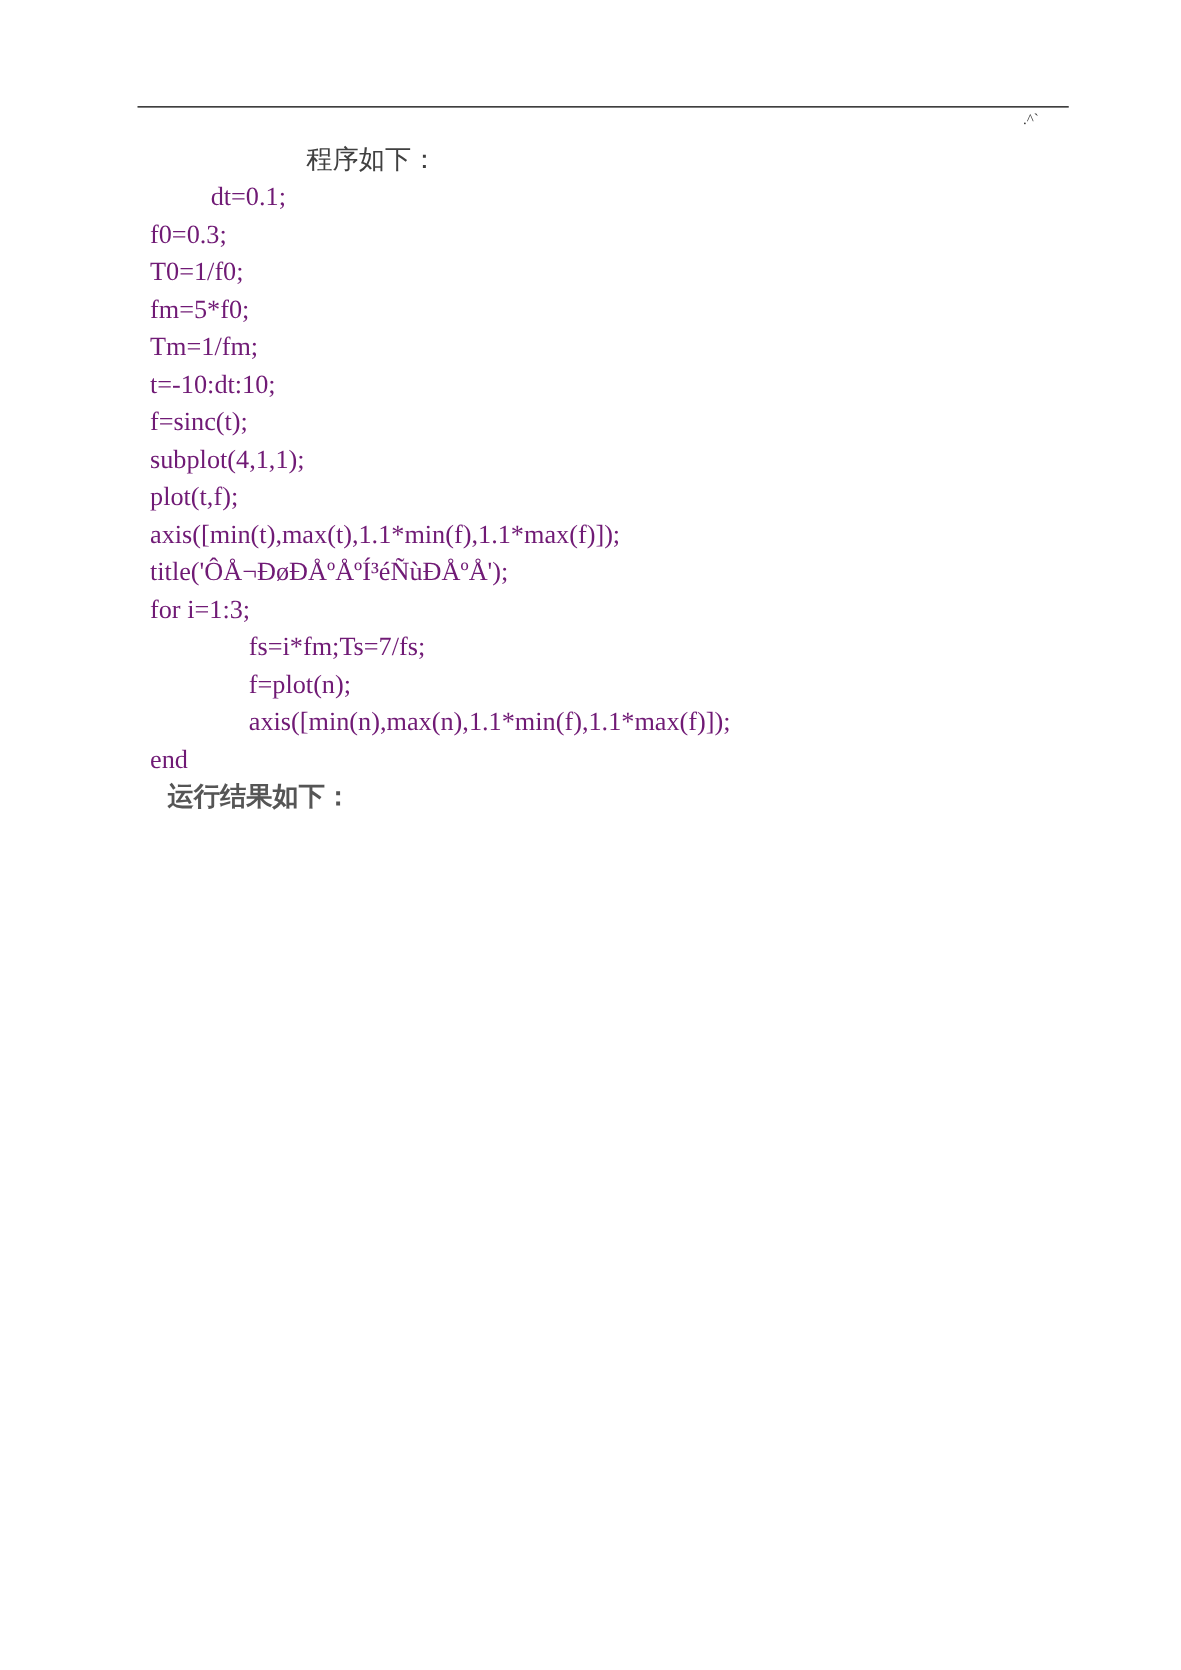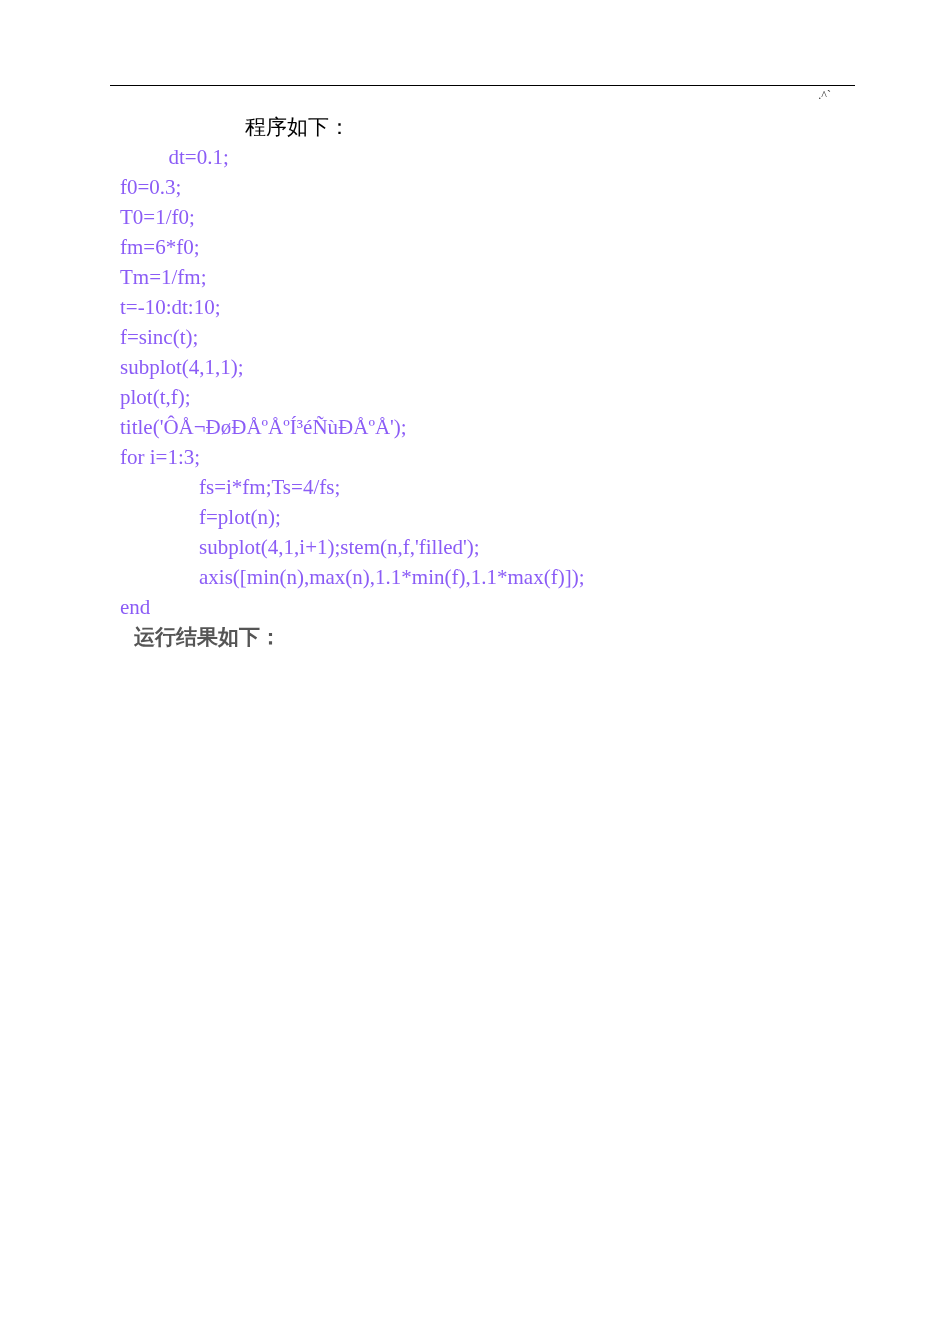--- a/index.html
+++ b/index.html
@@ -28,52 +28,52 @@
       font-size: 12px;
       color: #333;
     }
     .content {
       padding-left: 10px;
     }
     .line {
       font-size: 21px;
       line-height: 30px;
       white-space: pre;
-      color: #8b5cf6;
+      color: #701a75;
     }
     .cn {
       font-family: "SimSun", serif;
       color: #555;
     }
-    .red { color: #000000; }
+    .red { color: #404040; }
     .indent1 { padding-left: 125px; }
     .indent2 { padding-left: 38px; }
     .indent-body { padding-left: 58px; }
     .indent-result { padding-left: 14px; font-weight: bold; }
   </style>
 </head>
 <body>
 
 <div class="page">
   <div class="marker">.^`</div>
   <div class="top-rule"></div>
 
   <div class="content">
     <div class="line indent1 cn red">程序如下：</div>
     <div class="line indent2">  dt=0.1;</div>
     <div class="line">f0=0.3;</div>
     <div class="line">T0=1/f0;</div>
-    <div class="line">fm=6*f0;</div>
+    <div class="line">fm=5*f0;</div>
     <div class="line">Tm=1/fm;</div>
     <div class="line">t=-10:dt:10;</div>
     <div class="line">f=sinc(t);</div>
     <div class="line">subplot(4,1,1);</div>
     <div class="line">plot(t,f);</div>
+    <div class="line">axis([min(t),max(t),1.1*min(f),1.1*max(f)]);</div>
     <div class="line">title('ÔÅ¬ÐøÐÅºÅºÍ³éÑùÐÅºÅ');</div>
     <div class="line">for i=1:3;</div>
-    <div class="line indent-body">    fs=i*fm;Ts=4/fs;</div>
+    <div class="line indent-body">    fs=i*fm;Ts=7/fs;</div>
     <div class="line indent-body">    f=plot(n);</div>
-    <div class="line indent-body">    subplot(4,1,i+1);stem(n,f,'filled');</div>
     <div class="line indent-body">    axis([min(n),max(n),1.1*min(f),1.1*max(f)]);</div>
     <div class="line">end</div>
     <div class="line indent-result cn">运行结果如下：</div>
   </div>
 </div>
 
 </body></html>

